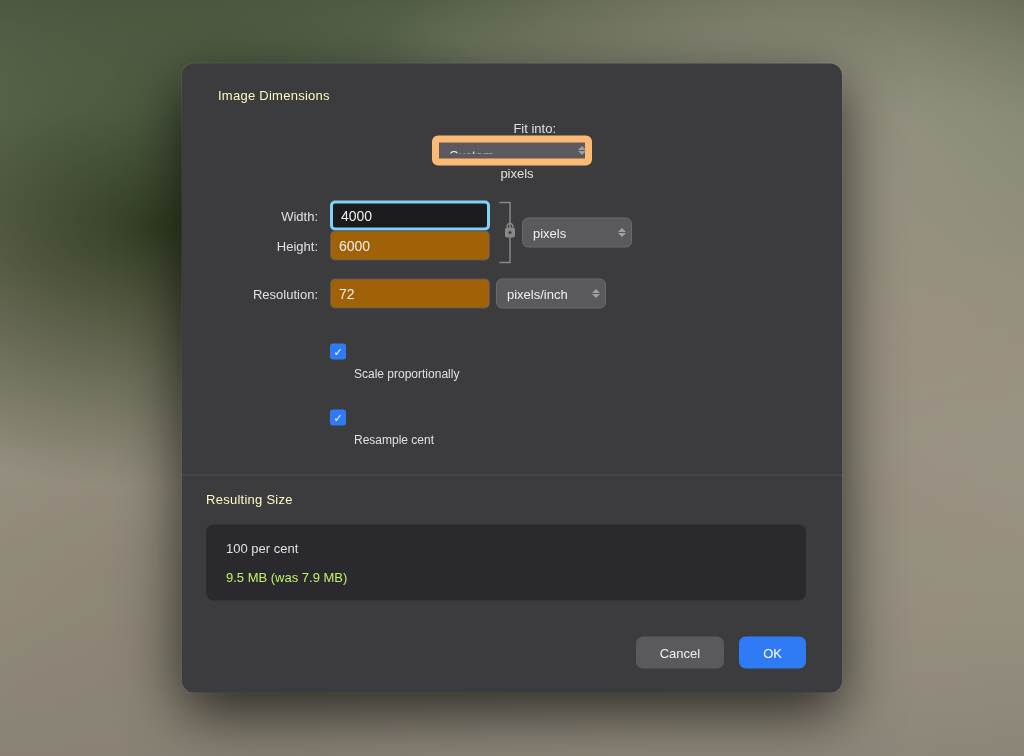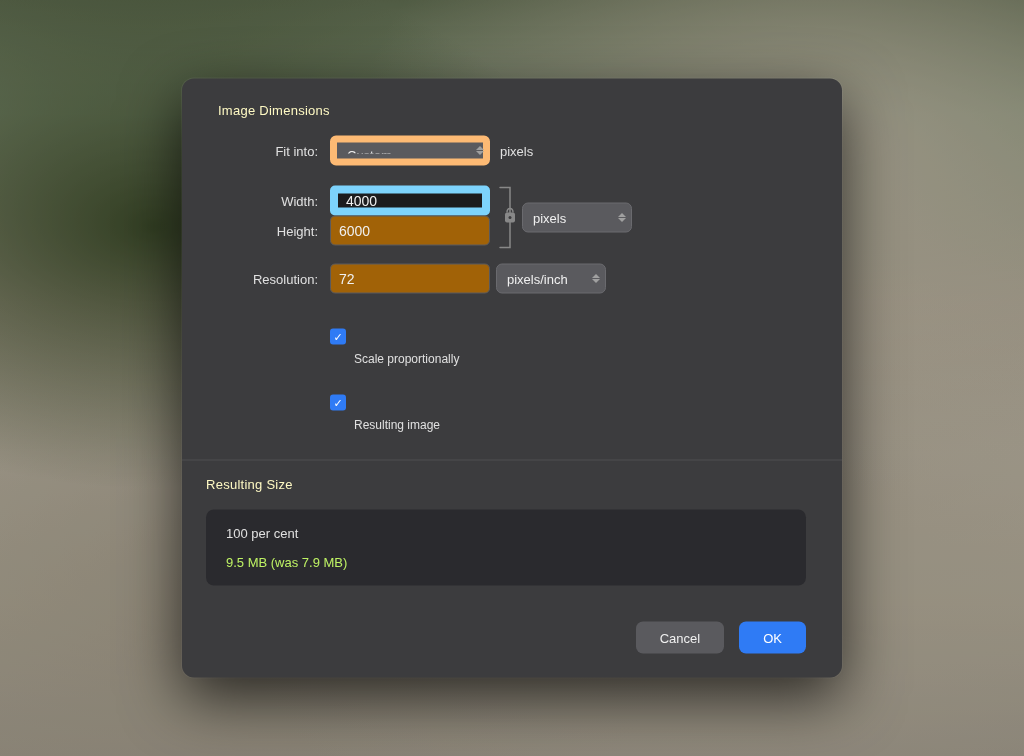--- a/index.html
+++ b/index.html
@@ -125,21 +125,21 @@
     }
 
     .unit-label {
       font-size: 13px;
       color: #e0e0e0;
       margin-left: 10px;
     }
 
     .text-input {
       background: #1c1c1e;
-      border: 8px solid #7dd3fc;
+      border: 3px solid #7dd3fc;
       border-radius: 5px;
       color: #f0f0f0;
       font-size: 14px;
       padding: 4px 8px;
       height: 30px;
       width: 160px;
       outline: none;
     }
 
     .text-input.no-border {
@@ -278,20 +278,21 @@
       display: flex;
       flex-direction: column;
       justify-content: center;
       align-self: center;
     }
 
     .fit-into-row {
       display: flex;
       align-items: center;
       margin-bottom: 20px;
+      flex-direction: column;
     }
   </style>
 </head>
 <body>
 
 <div class="bg"></div>
 <div class="bg-photo"></div>
 <div class="overlay"></div>
 
 <div class="dialog-container">
@@ -379,21 +380,21 @@
       <div class="checkbox-row">
         <div class="checkbox-custom">
           <span class="checkmark">✓</span>
         </div>
         <span class="checkbox-label">Scale proportionally</span>
       </div>
       <div class="checkbox-row">
         <div class="checkbox-custom">
           <span class="checkmark">✓</span>
         </div>
-        <span class="checkbox-label">Resulting image</span>
+        <span class="checkbox-label">Resample cent</span>
       </div>
     </div>
 
     <div class="divider"></div>
 
     <div class="dialog-section-bottom">
       <div class="section-title">Resulting Size</div>
       <div class="resulting-size-box">
         <div class="resulting-size-percent">100 per cent</div>
         <div class="resulting-size-mb">9.5 MB (was 7.9 MB)</div>

